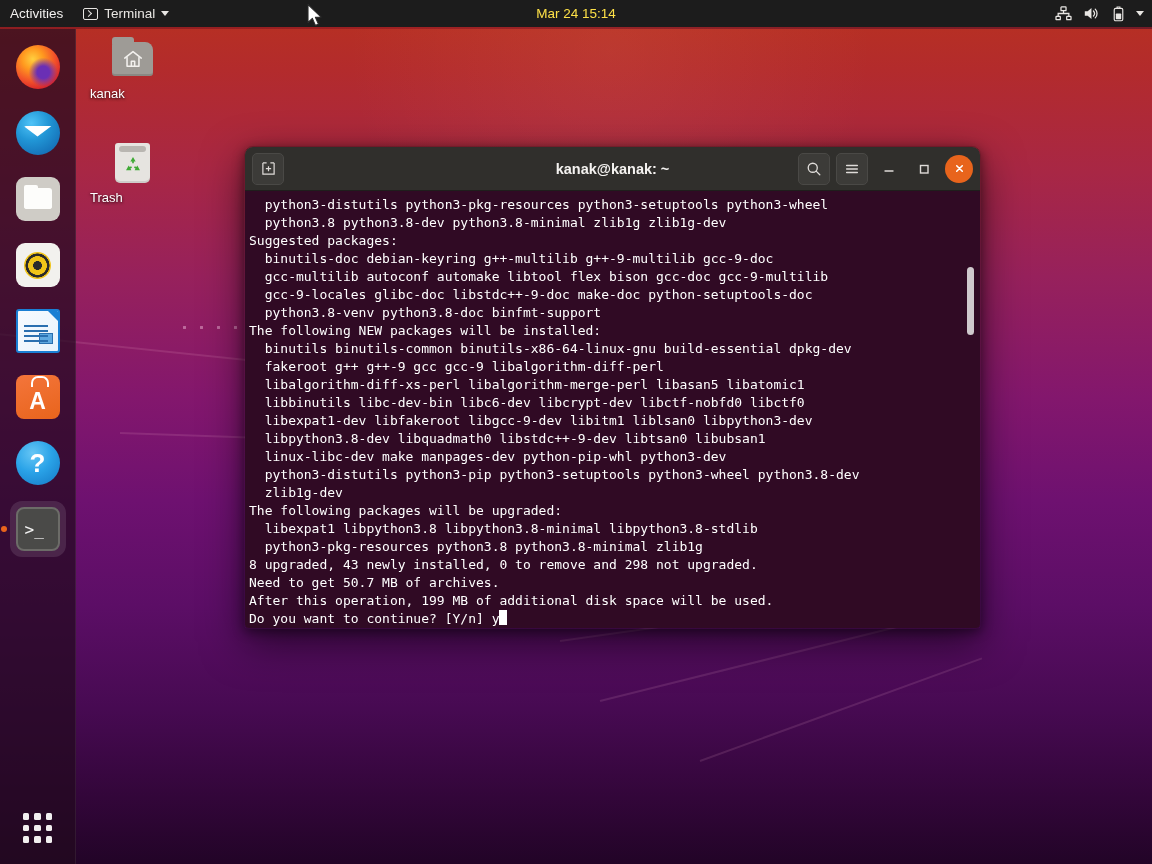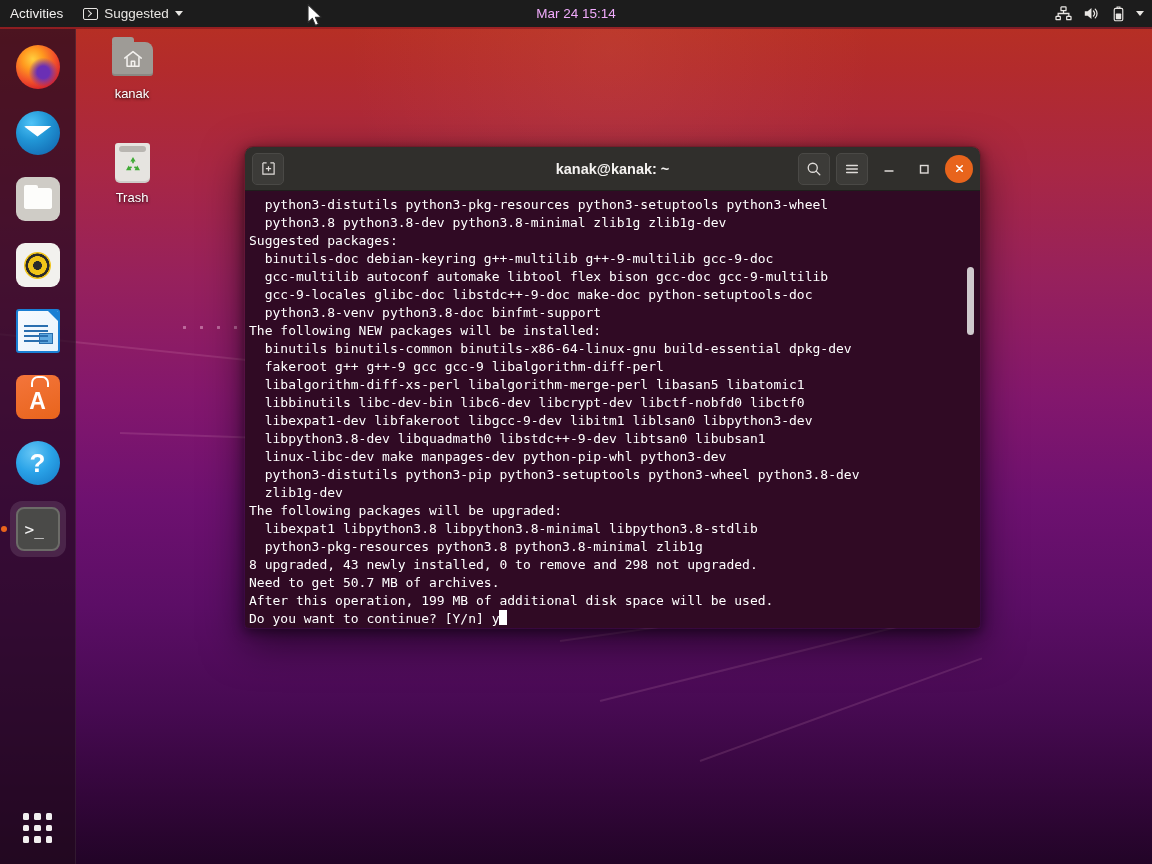--- a/index.html
+++ b/index.html
@@ -62,21 +62,21 @@
     width:4px; height:4px;
     border-right:1.5px solid #e8e6e3; border-bottom:1.5px solid #e8e6e3;
     transform:rotate(-45deg);
   }
   .caret-dn {
     width:0;height:0;border-left:4px solid transparent;border-right:4px solid transparent;
     border-top:5px solid #e8e6e3;
   }
   #clock {
     position:absolute; left:0; right:0; margin:0 auto; width:180px;
-    text-align:center; font-size:13.5px; color:#f0abfc; cursor:pointer;
+    text-align:center; font-size:13.5px; color:#fde047; cursor:pointer;
   }
   #tray {
     position:absolute; right:8px; top:0; height:27px;
     display:flex; align-items:center; gap:11px; cursor:pointer;
   }
   #topbar-accent {
     position:absolute; left:0; top:27px; width:1152px; height:2px;
     background:linear-gradient(90deg,#6a0f1e 0%,#8c1320 35%,#3b0a2a 100%);
     opacity:.55; z-index:59;
   }
@@ -185,21 +185,21 @@
   #show-apps {
     position:absolute; bottom:14px; left:50%; margin-left:-22px;
     width:44px; height:44px; border-radius:8px; cursor:pointer;
     display:grid; grid-template-columns:repeat(3,1fr); grid-template-rows:repeat(3,1fr);
     gap:5px; padding:7px;
   }
   #show-apps span { background:#f2eff0; border-radius:1.5px; }
 
   
   .desk-icon {
-    position:absolute; width:84px; text-align:center; cursor:pointer;
+    position:absolute; width:84px; cursor:pointer;
   }
   .desk-icon .glyph { width:48px; height:46px; margin:0 auto; position:relative; }
   .desk-icon .lbl {
     color:#fff; font-size:13px; margin-top:4px;
     text-shadow:0 1px 3px rgba(0,0,0,0.85);
     font-family:"Liberation Sans", sans-serif;
   }
   .folder-home {
     background:#9e9b96; border-radius:3px 8px 3px 3px;
     box-shadow:inset 0 -2px 0 rgba(0,0,0,0.12);
@@ -441,21 +441,21 @@
     </div>
   </div>
 </div>
 
 <div id="topbar-accent"></div>
 <div id="topbar">
   <div id="activities">Activities</div>
 
   <div id="app-menu">
     <span class="term-mini"></span>
-    <span>Suggested</span>
+    <span>Terminal</span>
     <span class="caret-dn"></span>
   </div>
 
   <div id="clock">Mar 24  15:14</div>
 
   <div id="tray">
     <svg width="17" height="15" viewBox="0 0 18 16" fill="none" stroke="#e8e6e3" stroke-width="1.35">
       <rect x="6.3" y="1" width="5.4" height="4" rx="0.6"></rect>
       <rect x="1" y="11" width="4.6" height="3.6" rx="0.6"></rect>
       <rect x="12.4" y="11" width="4.6" height="3.6" rx="0.6"></rect>

